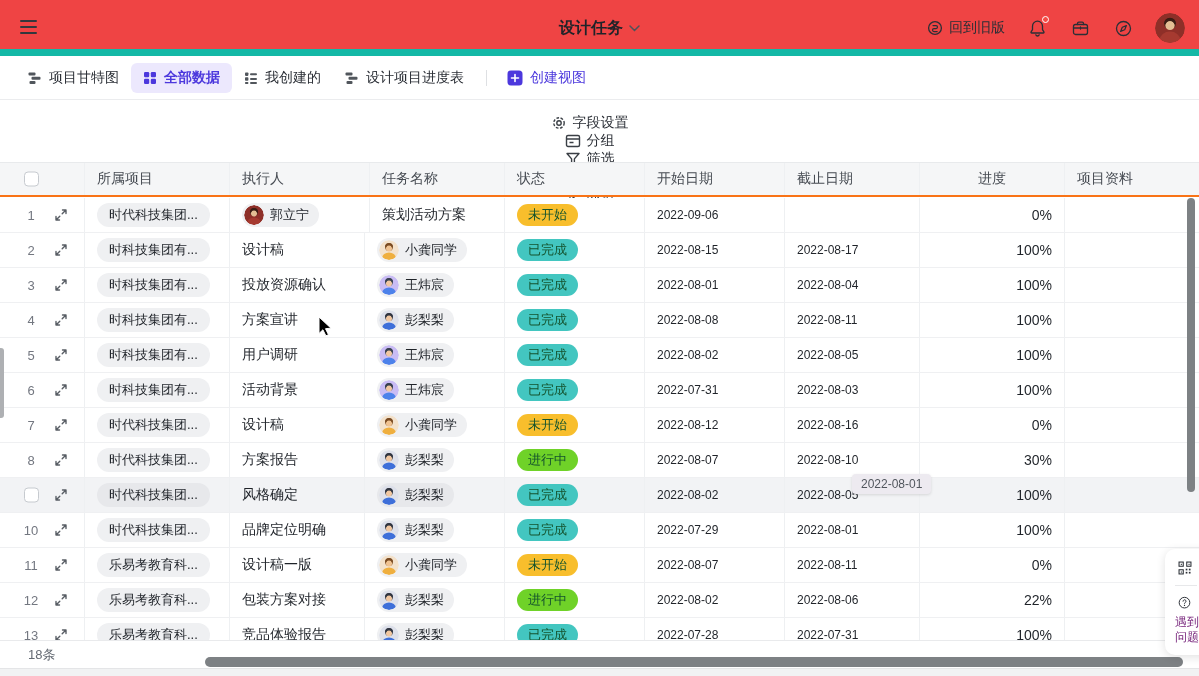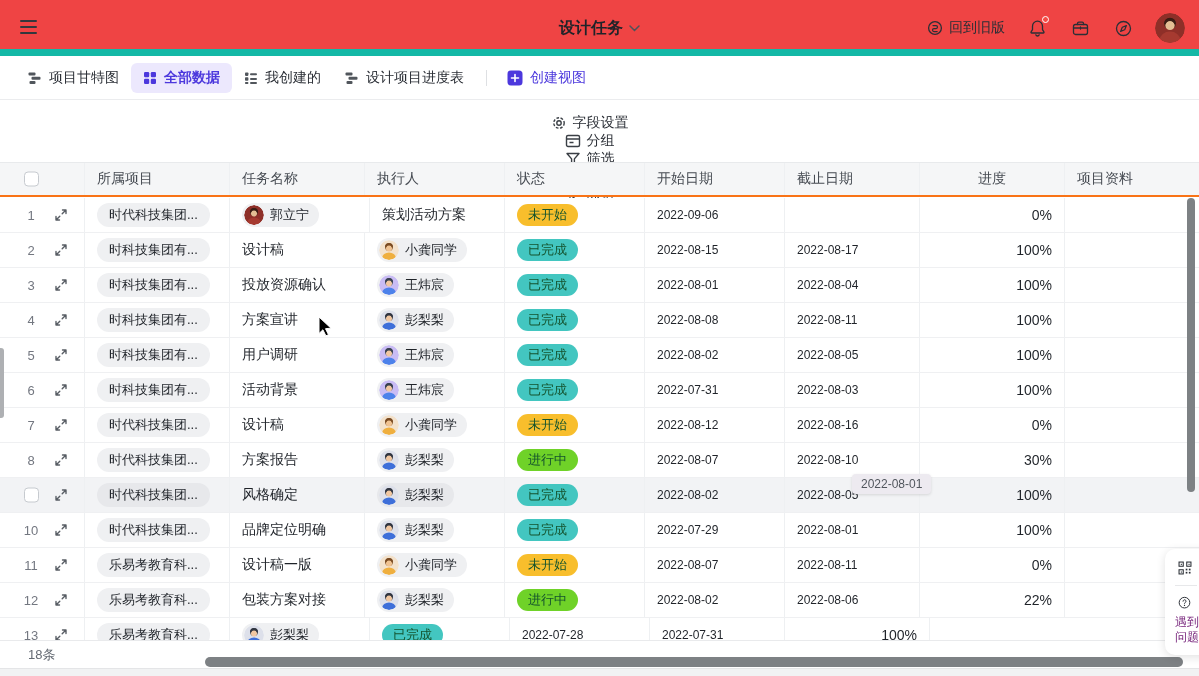--- a/index.html
+++ b/index.html
@@ -273,25 +273,25 @@
     </div>
   </div>
 
   <div class="thead">
     <div class="cell col-num">
       <span class="hdr-checkbox"></span>
     </div>
     <div class="cell col-project">
         <span>所属项目</span>
       </div>
+    <div class="cell col-assignee">
+        <span>执行人</span>
+      </div>
     <div class="cell col-task">
         <span>任务名称</span>
-      </div>
-    <div class="cell col-assignee">
-        <span>执行人</span>
       </div>
     <div class="cell col-status">
         <span>状态</span>
       </div>
     <div class="cell col-start">
         <span>开始日期</span>
       </div>
     <div class="cell col-end">
         <span>截止日期</span>
       </div>
@@ -871,20 +871,23 @@
       <div class="trow">
       <div class="cell col-num">
         <span class="rownum">13</span>
 
         <svg class="row-expand" hidden="" width="14" height="14" viewBox="0 0 14 14">
             <path d="M8.5 2H12v3.5M12 2L8.2 5.8M5.5 12H2V8.5M2 12l3.8-3.8" fill="none" stroke="currentColor" stroke-width="1.4" stroke-linecap="round" stroke-linejoin="round"></path>
           </svg>
       </div>
       <div class="cell col-project">
           <span class="chip project-chip">乐易考教育科...</span>
+        </div>
+      <div class="cell col-task">
+          <span class="task-text">竞品体验报告</span>
         </div>
       <div class="cell col-assignee">
         <span class="chip person-chip">
           <span class="avatar">
               <svg width="20" height="20" viewBox="0 0 20 20">
     <clipPath id="avc13">
                   <circle cx="10" cy="10" r="10"></circle>
                 </clipPath>
     <g clip-path="url(#avc13)">
       <circle cx="10" cy="10" r="10" fill="#dde0ea"></circle>

